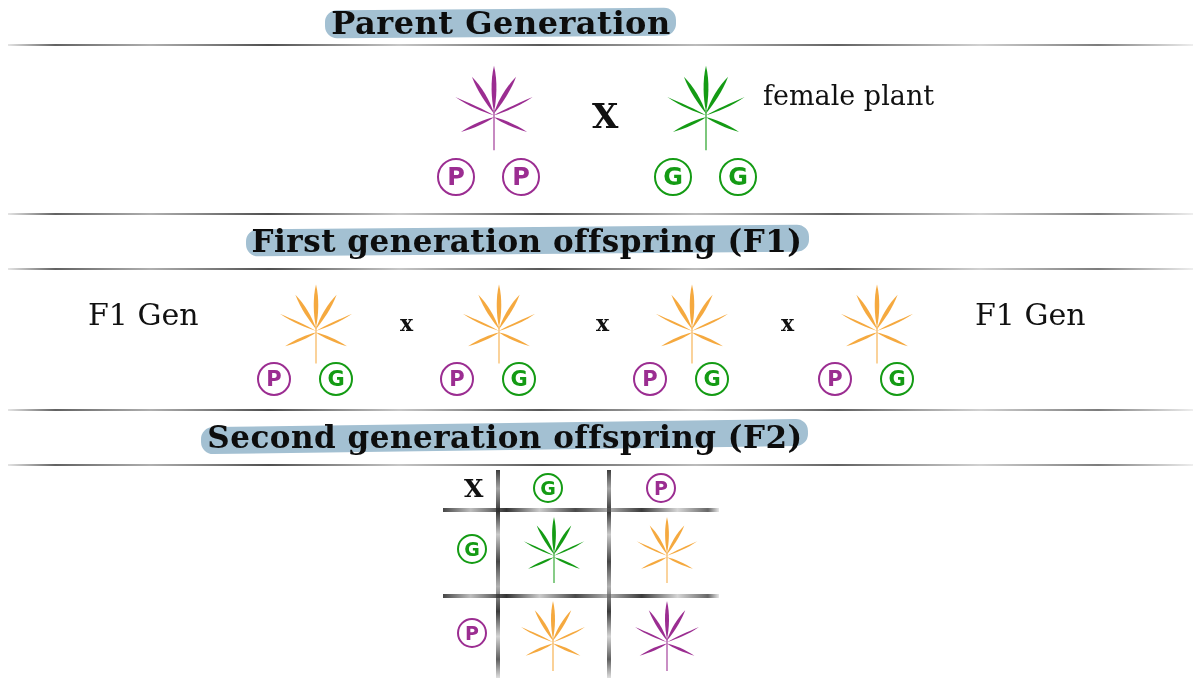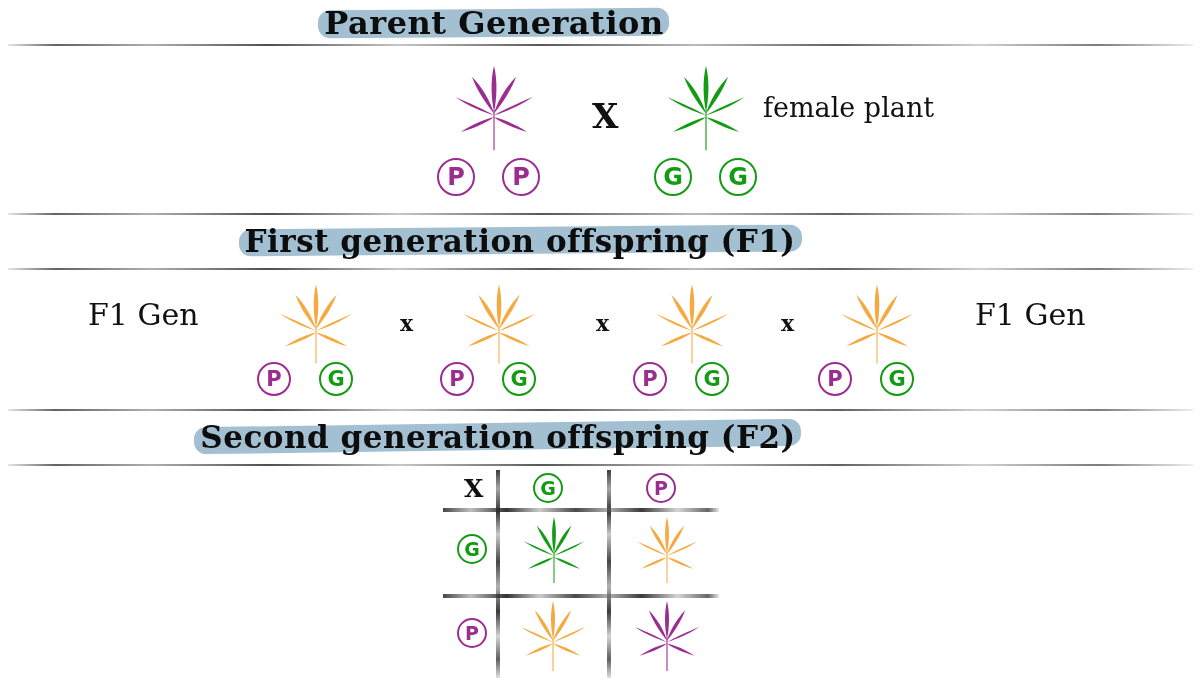--- a/index.html
+++ b/index.html
@@ -34,21 +34,21 @@
         rgba(120,120,120,0.5) 58%,
         rgba(70,70,70,0.85) 70%,
         rgba(140,140,140,0.4) 82%,
         rgba(80,80,80,0.75) 92%,
         rgba(170,170,170,0.2) 100%);
   }
 
   
   .banner-row {
     position: absolute;
-    left: 9px;
+    left: 16px;
     width: 970px;
     text-align: center;
   }
   .banner-text {
     display: inline-block;
     position: relative;
     font-family: "DejaVu Serif", serif;
     font-weight: 700;
     color: #0d0d0d;
     letter-spacing: 0.5px;
@@ -179,21 +179,21 @@
         <path d="M50 56 C42 46 32 32 26 16 C36 26 46 42 50 56 Z"></path>
         <path d="M50 56 C58 46 68 32 74 16 C64 26 54 42 50 56 Z"></path>
         <path d="M50 58 C38 54 22 48 8 38 C22 44 40 52 50 58 Z"></path>
         <path d="M50 58 C62 54 78 48 92 38 C78 44 60 52 50 58 Z"></path>
         <path d="M50 60 C40 62 26 68 14 76 C28 72 42 66 50 60 Z"></path>
         <path d="M50 60 C60 62 74 68 86 76 C72 72 58 66 50 60 Z"></path>
       </g>
     </svg>
   </div>
 
-  <div class="abs plainlabel" style="left:763px; top:92px; font-size:27px;">female plant</div>
+  <div class="abs plainlabel" style="left:763px; top:80px; font-size:27px;">female plant</div>
 
   <div class="allele p" style="left:437px; top:158px; width:38px; height:38px; font-size:24px;">
     <span>P</span>
   </div>
   <div class="allele p" style="left:502px; top:158px; width:38px; height:38px; font-size:24px;">
     <span>P</span>
   </div>
   <div class="allele g" style="left:654px; top:158px; width:38px; height:38px; font-size:24px;">
     <span>G</span>
   </div>

